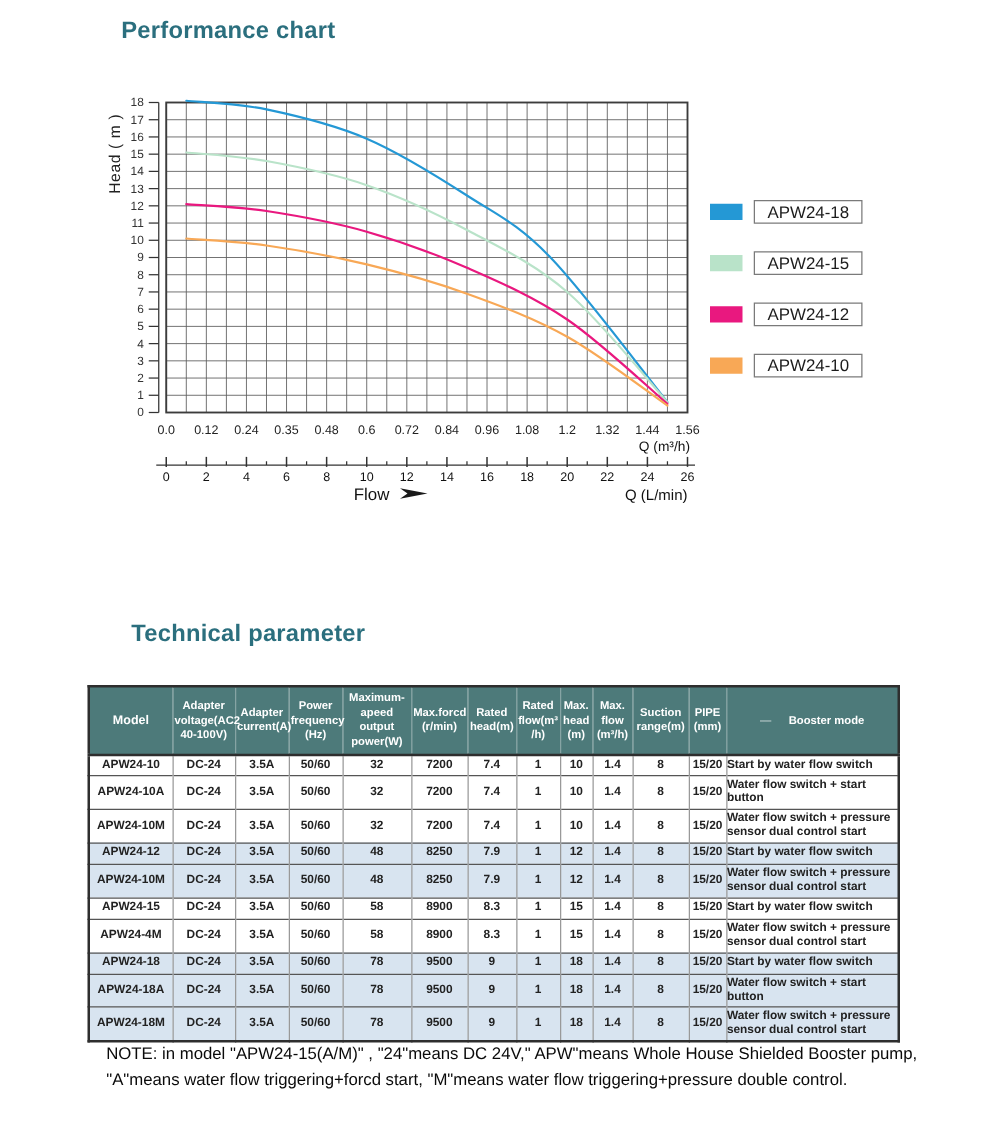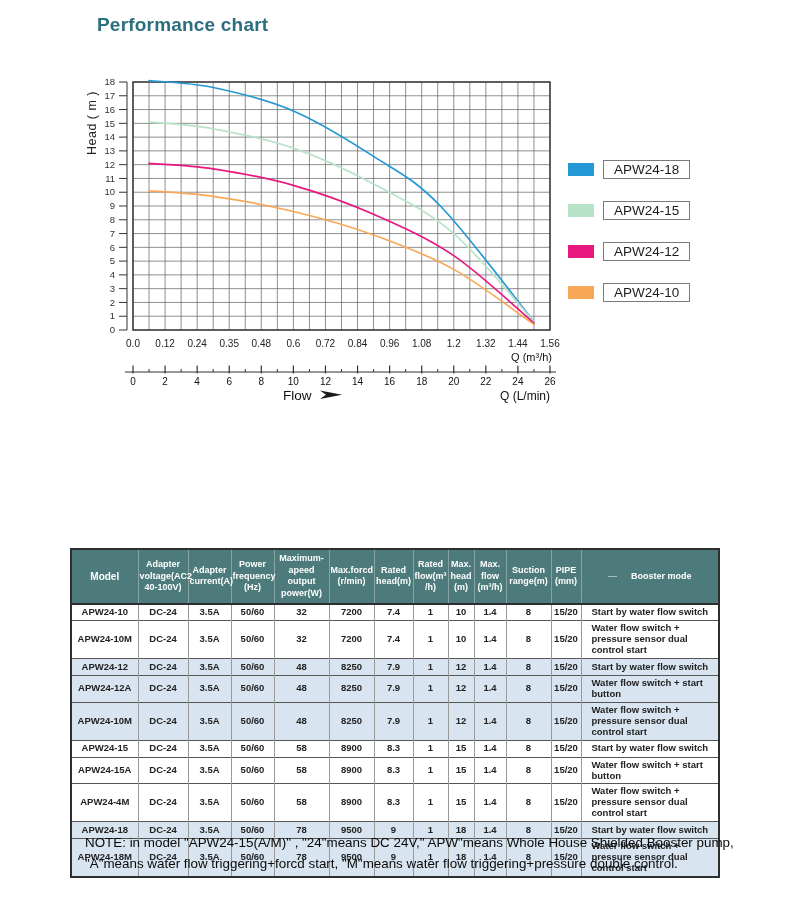--- a/index.html
+++ b/index.html
@@ -21,21 +21,21 @@
   table { border-collapse: collapse; table-layout: fixed; width: 648px; border: 2px solid #2e2e2e; }
   thead tr { border-bottom: 2px solid #2e2e2e; }
   th { background: #4d7a7a; color: #ffffff; font-size: 9px; font-weight: 700; line-height: 1.3;
        white-space: pre-line; text-align: center; vertical-align: middle; padding: 3px 1px;
        border-left: 1px solid #86a4a4; }
   th:first-child { border-left: none; font-size: 10px; margin-left: 23px; }
   td { font-size: 9.5px; font-weight: 700; color: #222; text-align: center; vertical-align: middle;
        padding: 2px 1px; line-height: 1.15; height: 17px;
        border-left: 1px solid #999; border-top: 1px solid #555; }
   td:first-child { border-left: none; }
-  td.control { text-align: left; padding-left: 10px; }
+  td.control { text-align: left; padding-left: 0; }
   tr.alt td { background: #d8e4f0; }
   .dash-dim { opacity: 0.55; margin-right: 14px; }
 
   .note { position: absolute; left: 85px; top: 833px; width: 657px; font-size: 13.4px; line-height: 1.55; color: #0a0a0a; }
 </style>
 </head>
 <body>
 
 <div class="page">
 
@@ -207,20 +207,21 @@
       <div class="legend-item">
         <span class="legend-swatch" style="background: rgb(233, 24, 127);"></span>
         <span class="legend-label">APW24-12</span>
       </div>
       <div class="legend-item">
         <span class="legend-swatch" style="background: rgb(248, 168, 86);"></span>
         <span class="legend-label">APW24-10</span>
       </div>
     </div>
 
+  <div class="sec-title" id="tech-title">Technical parameter</div>
 
   <div class="tbl-wrap">
     <table>
       <colgroup id="cols">
           <col style="width: 67px;">
           <col style="width: 50px;">
           <col style="width: 43px;">
           <col style="width: 43px;">
           <col style="width: 55px;">
           <col style="width: 45px;">
@@ -276,152 +277,152 @@
             <td>7200</td>
             <td>7.4</td>
             <td>1</td>
             <td>10</td>
             <td>1.4</td>
             <td>8</td>
             <td>15/20</td>
             <td class="control">Start by water flow switch</td>
           </tr>
           <tr>
-            <td>APW24-10M</td>
+            <td>APW24-10A</td>
             <td>DC-24</td>
             <td>3.5A</td>
             <td>50/60</td>
             <td>32</td>
             <td>7200</td>
             <td>7.4</td>
             <td>1</td>
             <td>10</td>
             <td>1.4</td>
             <td>8</td>
             <td>15/20</td>
+            <td class="control">Water flow switch + start button</td>
+          </tr>
+          <tr>
+            <td>APW24-10M</td>
+            <td>DC-24</td>
+            <td>3.5A</td>
+            <td>50/60</td>
+            <td>32</td>
+            <td>7200</td>
+            <td>7.4</td>
+            <td>1</td>
+            <td>10</td>
+            <td>1.4</td>
+            <td>8</td>
+            <td>15/20</td>
             <td class="control">Water flow switch + pressure sensor dual control start</td>
           </tr>
           <tr class="alt">
             <td>APW24-12</td>
             <td>DC-24</td>
             <td>3.5A</td>
             <td>50/60</td>
             <td>48</td>
             <td>8250</td>
             <td>7.9</td>
             <td>1</td>
             <td>12</td>
             <td>1.4</td>
             <td>8</td>
             <td>15/20</td>
             <td class="control">Start by water flow switch</td>
           </tr>
           <tr class="alt">
-            <td>APW24-12A</td>
+            <td>APW24-10M</td>
             <td>DC-24</td>
             <td>3.5A</td>
             <td>50/60</td>
             <td>48</td>
             <td>8250</td>
             <td>7.9</td>
             <td>1</td>
             <td>12</td>
             <td>1.4</td>
             <td>8</td>
             <td>15/20</td>
-            <td class="control">Water flow switch + start button</td>
-          </tr>
-          <tr class="alt">
-            <td>APW24-10M</td>
-            <td>DC-24</td>
-            <td>3.5A</td>
-            <td>50/60</td>
-            <td>48</td>
-            <td>8250</td>
-            <td>7.9</td>
-            <td>1</td>
-            <td>12</td>
-            <td>1.4</td>
-            <td>8</td>
-            <td>15/20</td>
             <td class="control">Water flow switch + pressure sensor dual control start</td>
           </tr>
           <tr>
             <td>APW24-15</td>
             <td>DC-24</td>
             <td>3.5A</td>
             <td>50/60</td>
             <td>58</td>
             <td>8900</td>
             <td>8.3</td>
             <td>1</td>
             <td>15</td>
             <td>1.4</td>
             <td>8</td>
             <td>15/20</td>
             <td class="control">Start by water flow switch</td>
           </tr>
           <tr>
-            <td>APW24-15A</td>
+            <td>APW24-4M</td>
             <td>DC-24</td>
             <td>3.5A</td>
             <td>50/60</td>
             <td>58</td>
             <td>8900</td>
             <td>8.3</td>
             <td>1</td>
             <td>15</td>
             <td>1.4</td>
             <td>8</td>
             <td>15/20</td>
-            <td class="control">Water flow switch + start button</td>
-          </tr>
-          <tr>
-            <td>APW24-4M</td>
-            <td>DC-24</td>
-            <td>3.5A</td>
-            <td>50/60</td>
-            <td>58</td>
-            <td>8900</td>
-            <td>8.3</td>
-            <td>1</td>
-            <td>15</td>
-            <td>1.4</td>
-            <td>8</td>
-            <td>15/20</td>
             <td class="control">Water flow switch + pressure sensor dual control start</td>
           </tr>
           <tr class="alt">
             <td>APW24-18</td>
             <td>DC-24</td>
             <td>3.5A</td>
             <td>50/60</td>
             <td>78</td>
             <td>9500</td>
             <td>9</td>
             <td>1</td>
             <td>18</td>
             <td>1.4</td>
             <td>8</td>
             <td>15/20</td>
             <td class="control">Start by water flow switch</td>
           </tr>
           <tr class="alt">
-            <td>APW24-18M</td>
+            <td>APW24-18A</td>
             <td>DC-24</td>
             <td>3.5A</td>
             <td>50/60</td>
             <td>78</td>
             <td>9500</td>
             <td>9</td>
             <td>1</td>
             <td>18</td>
             <td>1.4</td>
             <td>8</td>
             <td>15/20</td>
+            <td class="control">Water flow switch + start button</td>
+          </tr>
+          <tr class="alt">
+            <td>APW24-18M</td>
+            <td>DC-24</td>
+            <td>3.5A</td>
+            <td>50/60</td>
+            <td>78</td>
+            <td>9500</td>
+            <td>9</td>
+            <td>1</td>
+            <td>18</td>
+            <td>1.4</td>
+            <td>8</td>
+            <td>15/20</td>
             <td class="control">Water flow switch + pressure sensor dual control start</td>
           </tr>
         </tbody>
     </table>
   </div>
 
   <div class="note">NOTE: in model "APW24-15(A/M)" ,  "24"means DC 24V," APW"means Whole House Shielded Booster pump, "A"means water flow triggering+forcd start,  "M"means water flow triggering+pressure double control.</div>
 
 </div>
 

